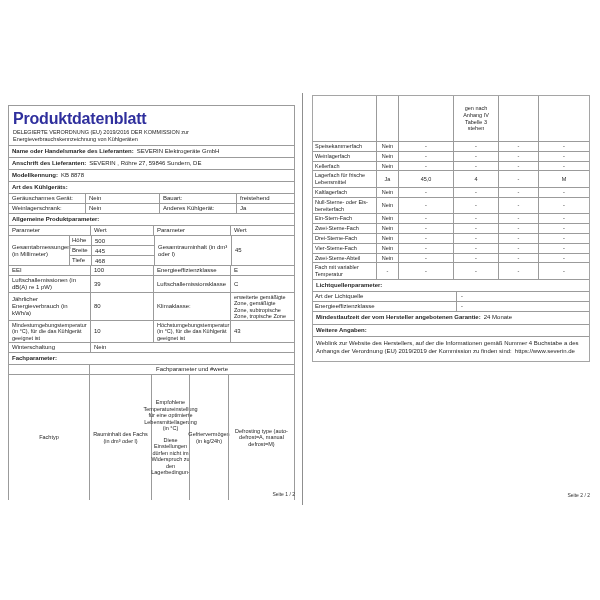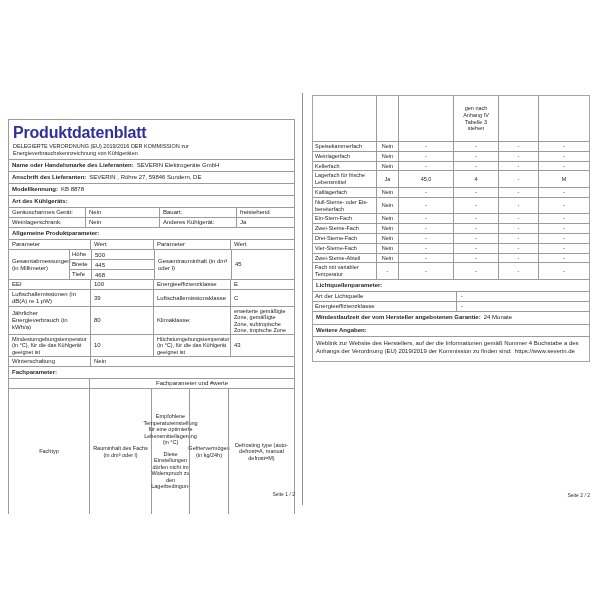--- a/index.html
+++ b/index.html
@@ -5,21 +5,21 @@
   html,body{margin:0;padding:0;}
   body{
     width:600px;height:600px;background:#ffffff;
     font-family:"Liberation Sans",sans-serif;color:#1f1f1f;
     position:relative;overflow:hidden;
   }
   .canvas{position:absolute;left:0;top:0;width:600px;height:600px;background:#fff;}
   .pagebreak{position:absolute;left:302px;top:93px;width:1px;height:412px;background:#8f8f8f;}
 
   
-  .page1{position:absolute;left:8px;top:119px;width:334px;box-sizing:border-box;}
+  .page1{position:absolute;left:8px;top:105px;width:334px;box-sizing:border-box;}
   .sheet1{border:1px solid #9b9b9b;border-bottom:none;box-sizing:border-box;width:287px;}
   .row{display:flex;border-top:1px solid #9b9b9b;align-items:stretch;box-sizing:border-box;}
   .row.first{border-top:none;}
   .cell{box-sizing:border-box;padding:1px 3px;display:flex;align-items:center;font-size:6px;line-height:7px;}
   .bl{border-left:1px solid #9b9b9b;}
   .titleblock{display:block;padding:4px 4px 3px 4px;}
   .doc-title{font-size:16px;line-height:17px;font-weight:bold;letter-spacing:-0.2px;}
   .doc-subtitle{font-size:5.5px;line-height:6.5px;margin-top:2px;max-width:260px;}
   .inforow{display:block;padding:2px 3px;font-size:6px;line-height:7px;}
   .lbl{font-weight:bold;}

